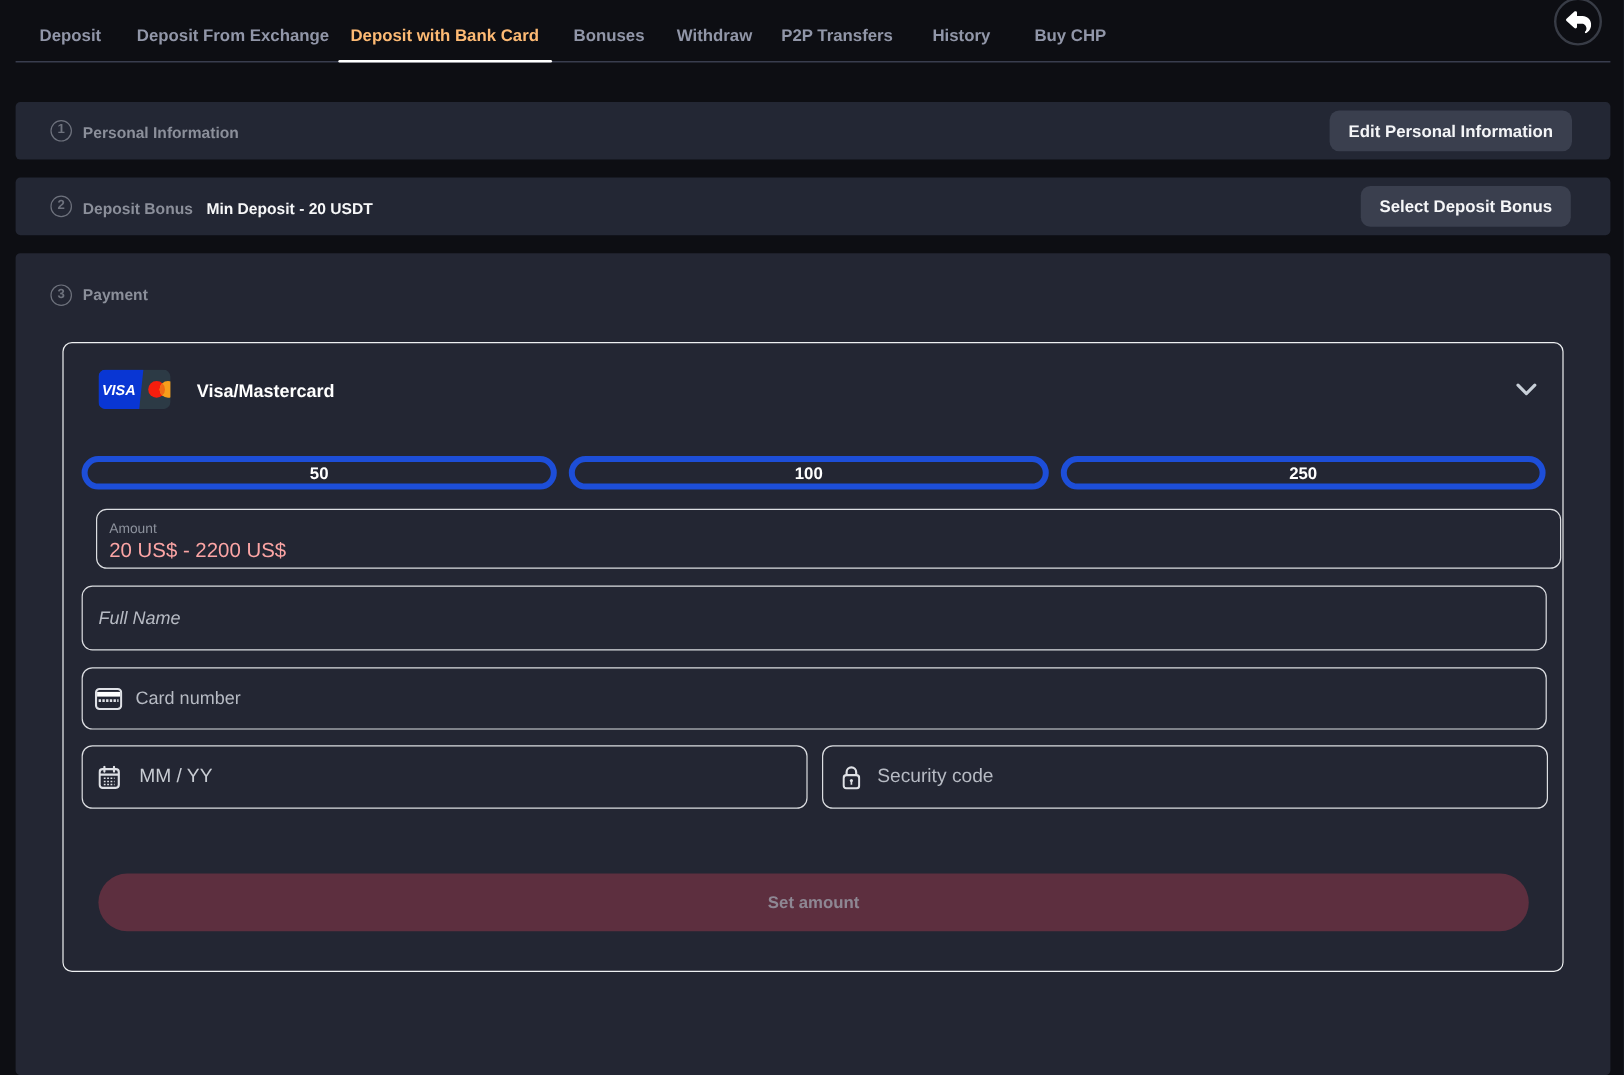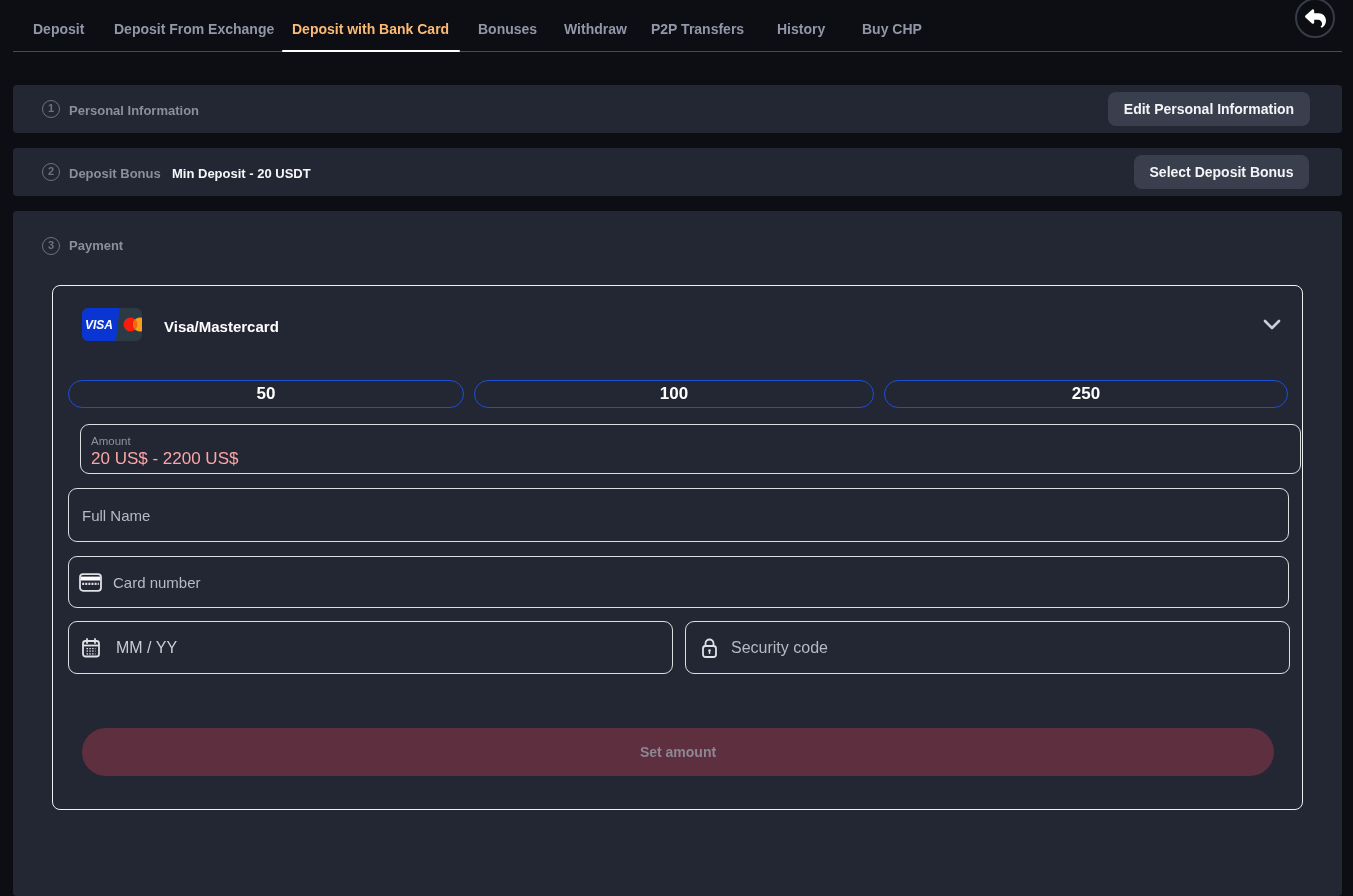--- a/index.html
+++ b/index.html
@@ -10,21 +10,21 @@
   .tab.active { color:#fdba74; }
   .navline { position:absolute; left:13px; top:51px; width:1329px; height:1px; background:#454a5e; }
   .underline { position:absolute; left:282px; top:50px; width:178px; height:2px; background:#ffffff; border-radius:2px; }
   .backbtn { position:absolute; left:1295px; top:-2px; width:40px; height:40px; border-radius:50%; border:2.5px solid #383c46; display:flex; align-items:center; justify-content:center; }
   .row { position:absolute; left:13px; width:1329px; background:#232734; border-radius:4px; }
   .stepcirc { position:absolute; left:29px; width:18px; height:18px; border:1.8px solid #6e727d; border-radius:50%; color:#6e727d; font-size:11px; font-weight:700; text-align:center; line-height:15px; }
   .steplabel { position:absolute; left:56px; font-size:13px; font-weight:700; color:#8b8f9a; }
   .rowbtn { position:absolute; background:#3a3f4e; border-radius:8px; color:#f4f5f7; font-size:14px; font-weight:700; display:flex; align-items:center; justify-content:center; }
   .panel { position:absolute; left:13px; top:211px; width:1329px; height:685px; background:#232633; border-radius:4px; }
   .card { position:absolute; left:39px; top:74px; width:1251px; height:525px; border:1px solid #eef0f2; border-radius:8px; }
-  .pill { height:28px; border:1px solid #1d4ed8; border-radius:14px; color:#ffffff; font-size:17px; font-weight:700; display:flex; align-items:center; justify-content:center; background:transparent;text-align:center; }
+  .pill { height:28px; border:5px solid #1d4ed8; border-radius:14px; color:#ffffff; font-size:14px; font-weight:700; display:flex; align-items:center; justify-content:center; background:transparent;text-align:center; }
   .inp { position:absolute; border:1px solid #dcdee2; border-radius:9px; background:transparent; display:flex; align-items:center; }
   .ph { font-size:15px; color:#b6bac3; }
 </style>
 </head>
 <body>
 
   <div class="navline"></div>
   <div class="underline"></div>
   <span class="tab" style="left:33px;">Deposit</span>
   <span class="tab" style="left:114px;">Deposit From Exchange</span>
@@ -78,21 +78,21 @@
         <div class="pill" style="width:396px;">50</div>
         <div class="pill" style="width:400px;">100</div>
         <div class="pill" style="width:404px;">250</div>
       </div>
 
       <div class="inp" style="left:27px; top:138px; width:1221px; height:50px;">
         <div class="abs" style="left:10px; top:10px; font-size:11.5px; color:#8d929d;">Amount</div>
         <div class="abs" style="left:10px; top:24px; font-size:17px; color:#fca5a5;">20 US$ - 2200 US$</div>
       </div>
 
-      <div class="inp" style="left:15px; top:202px; width:1221px; height:54px; padding-left:13px;">
+      <div class="inp" style="left:15px; top:202px; width:1221px; height:54px; padding-left:13px;font-style:italic;">
         <span class="ph">Full Name</span>
       </div>
 
       <div class="inp" style="left:15px; top:270px; width:1221px; height:52px; padding-left:10px;">
         <svg width="23" height="19" viewBox="0 0 23 19" fill="none">
           <rect x="1" y="1.2" width="21" height="16.6" rx="3" stroke="#dfe1e6" stroke-width="1.8"></rect>
           <rect x="1.9" y="3.6" width="19.2" height="3.9" fill="#ffffff"></rect>
           <path d="M3.2 10.9h16.6" stroke="#dfe1e6" stroke-width="2.2" stroke-dasharray="2 1.1"></path>
         </svg>
         <span class="ph" style="margin-left:11px;">Card number</span>

